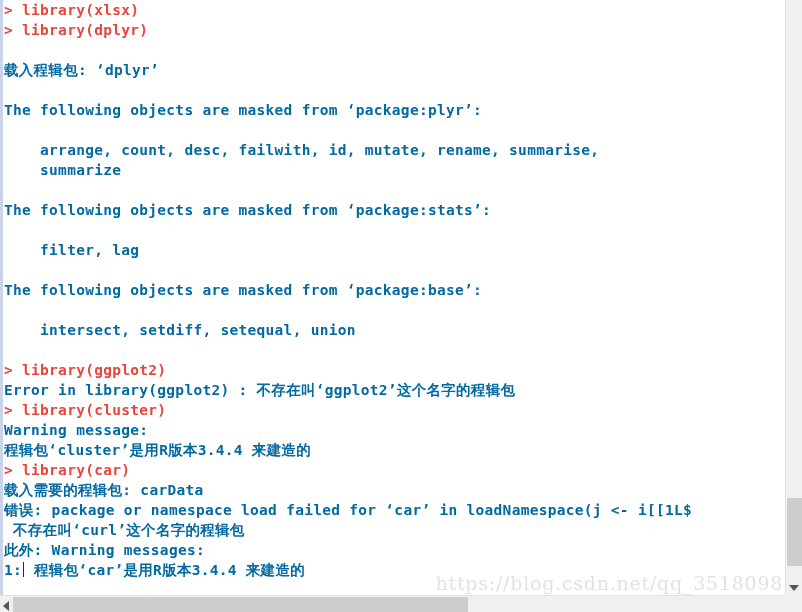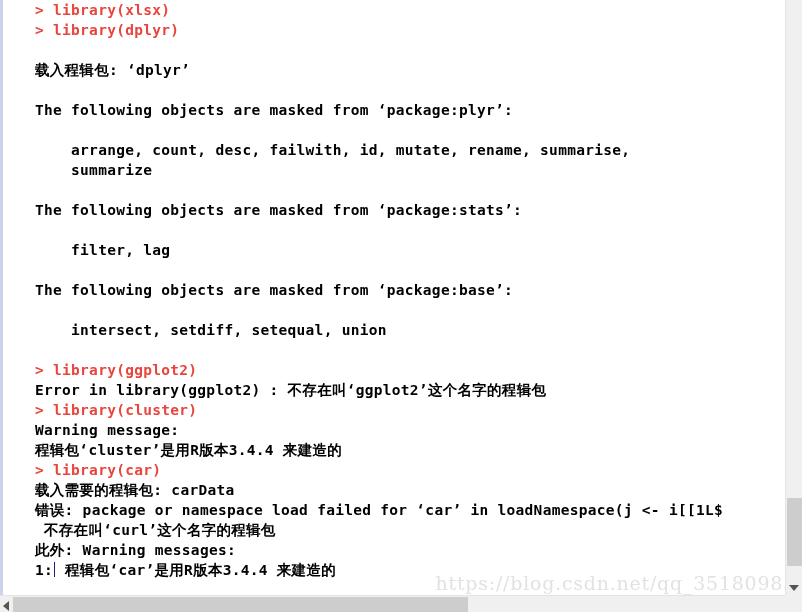--- a/index.html
+++ b/index.html
@@ -44,26 +44,25 @@
   }
 
   .line {
     height: 20px;
     line-height: 20px;
     font-size: 14.5px;
     letter-spacing: 0.02em;
     white-space: pre;
     font-family: "DejaVu Sans Mono", "Liberation Mono", monospace;
     font-weight: bold;
-    padding-left: 31px;
   }
   .line.blank { }
 
   .cmd      { color: #e8453c; }
-  .out      { color: #000000; }
+  .out      { color: #0369a1; }
 
   
   .caret {
     display: inline-block;
     width: 1px;
     height: 15px;
     background: #202080;
     vertical-align: -2px;
     margin: 0 1px;
   }

